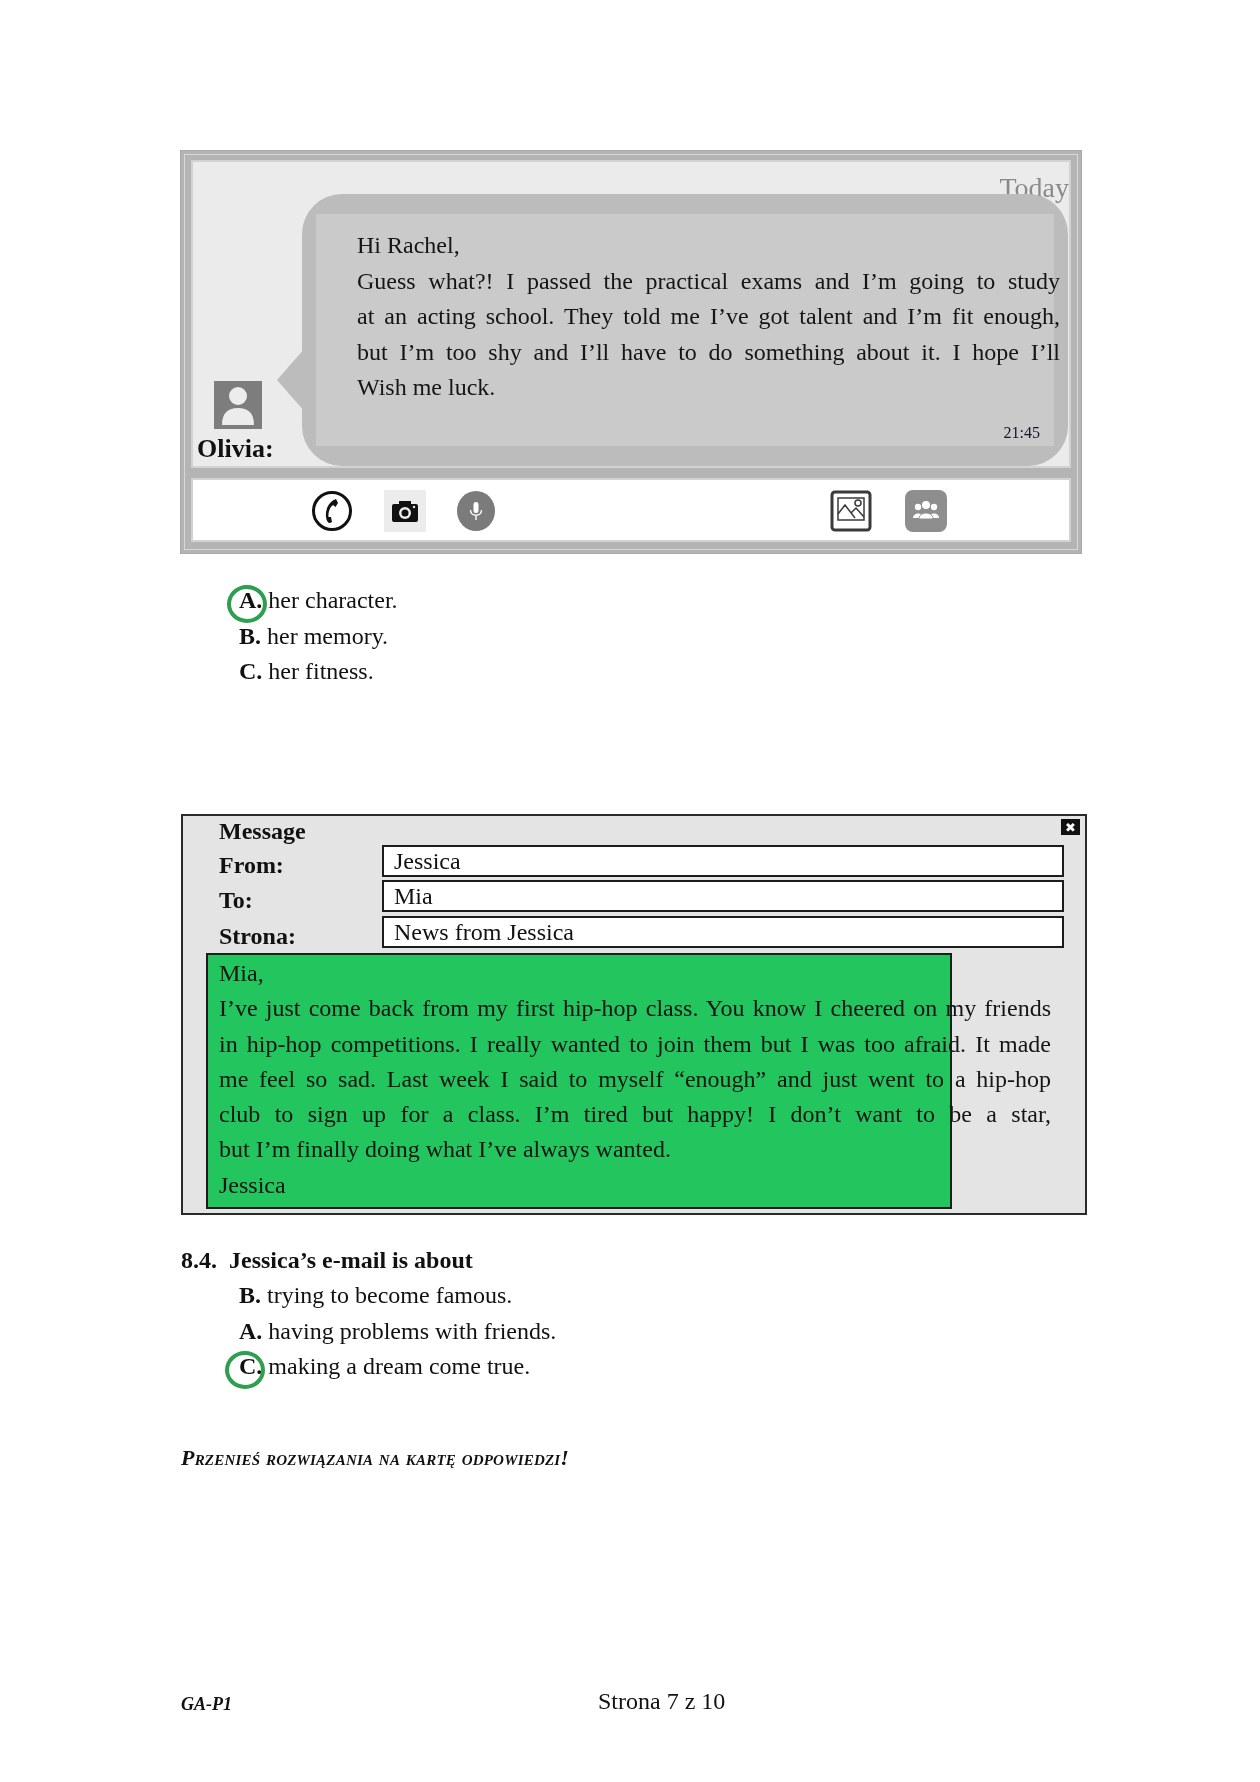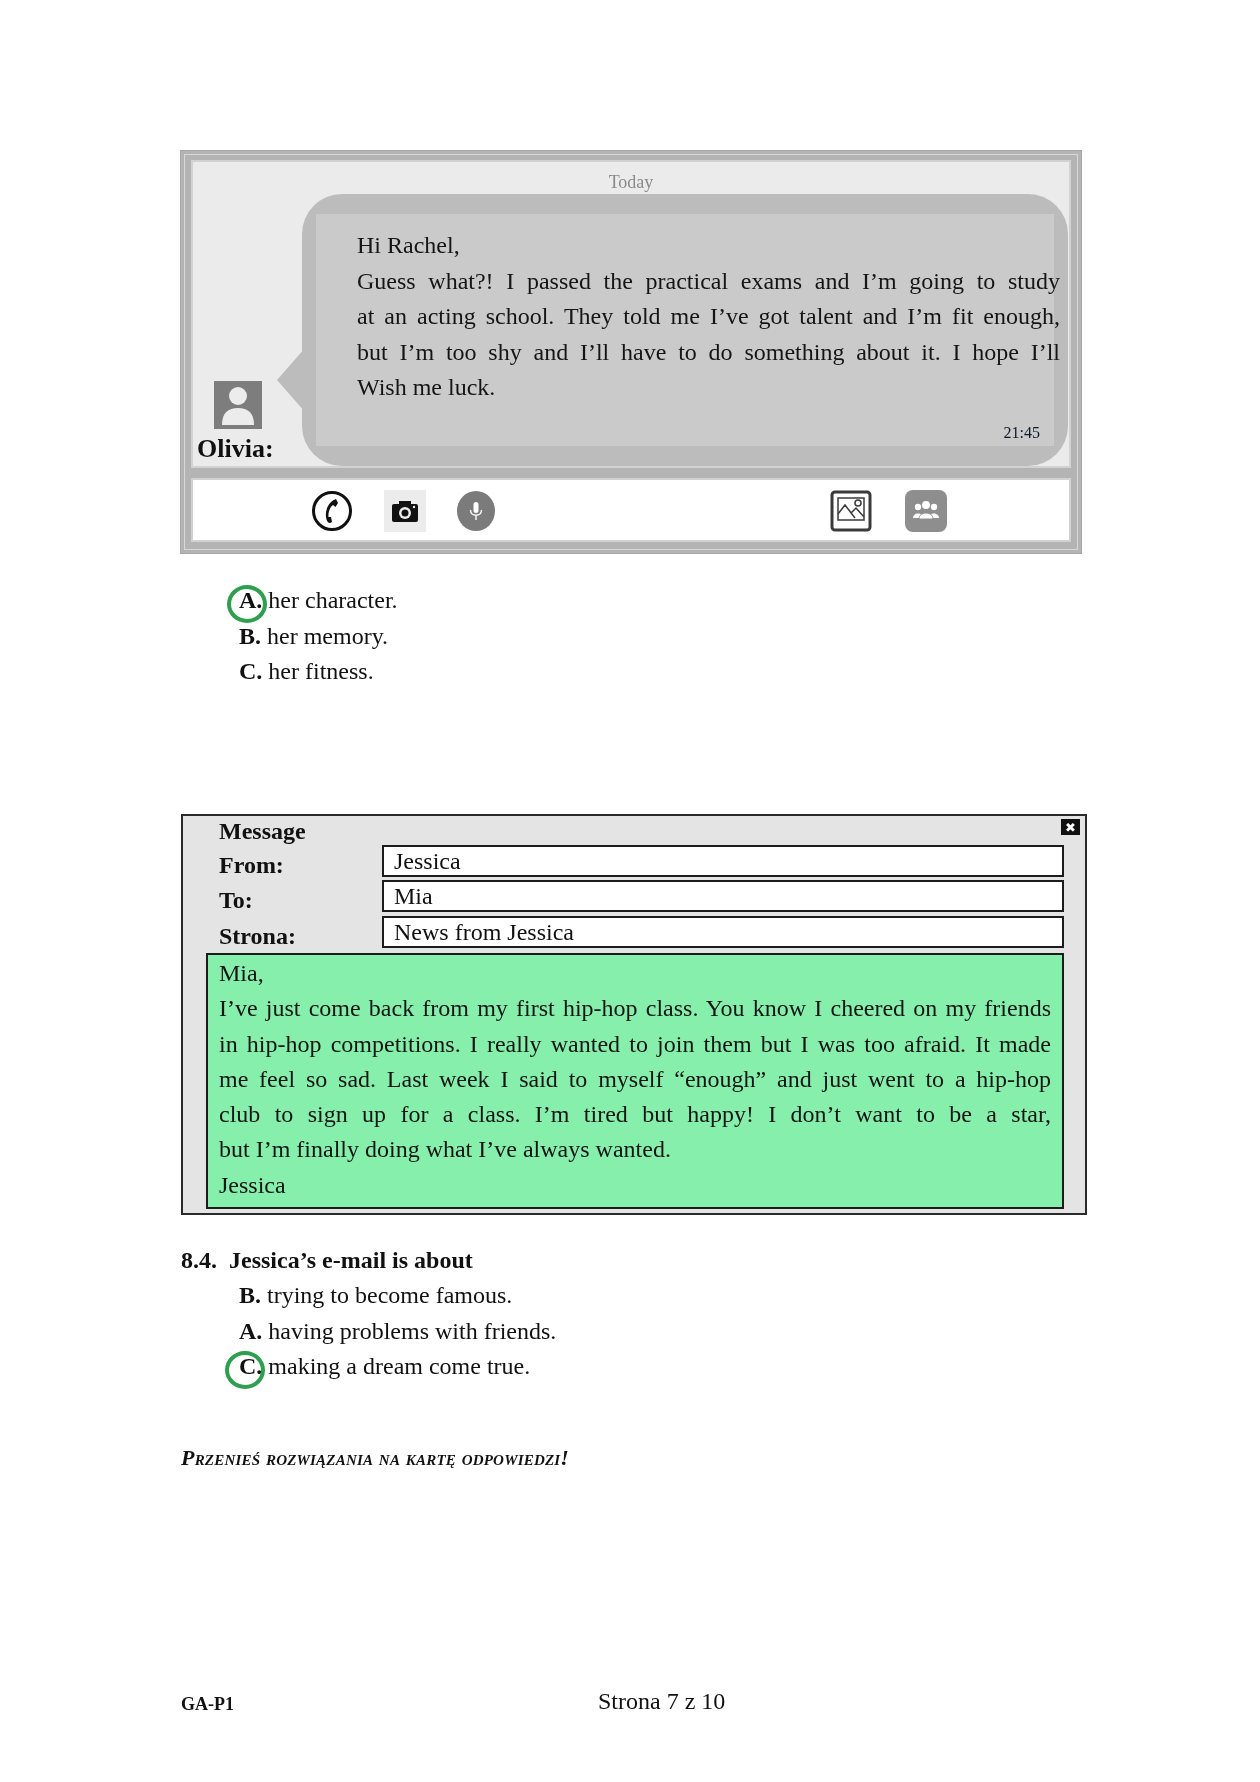--- a/index.html
+++ b/index.html
@@ -6,22 +6,22 @@
   html, body { width: 1260px; height: 1782px; background: #ffffff; overflow: hidden; }
   body { position: relative; font-family: "Liberation Serif", "DejaVu Serif", serif; color: #111; }
 
   
   .chat-outer { position: absolute; left: 180px; top: 150px; width: 902px; height: 404px;
     background: #b4b4b4; border: 1px solid #a8a8a8; }
   .chat-outer::before { content: ""; position: absolute; left: 3px; top: 3px; right: 3px; bottom: 3px;
     border: 1px solid #d8d8d8; pointer-events: none; }
   .chat-panel { position: absolute; left: 10px; top: 9px; width: 880px; height: 308px;
     background: #ebebeb; border: 2px solid #d2d2d2; }
-  .chat-date { position: absolute; left: 0; right: 0; top: 10px; text-align: center;
-    font-size: 18px; color: #8a8a8a; }
+  .chat-date { position: absolute; left: 0; right: 0; top: 10px; text-align: right;
+    font-size: 28px; color: #8a8a8a; }
   .bubble { position: absolute; left: 109px; top: 32px; width: 766px; height: 272px;
     background: #bcbcbc; border-radius: 40px; }
   .bubble-tail { position: absolute; left: 84px; top: 186px; width: 0; height: 0;
     border-top: 32px solid transparent; border-bottom: 32px solid transparent;
     border-right: 28px solid #bcbcbc; }
   .bubble-inner { position: absolute; left: 14px; top: 20px; right: 14px; bottom: 20px;
     background: #cacaca; }
   .bubble-text { position: absolute; left: 26px; top: 14px; width: 718px;
     font-size: 24px; line-height: 35.5px; text-align: justify; color: #151515; }
   .bubble-text .line { display: block; text-align: justify; text-align-last: justify; margin-left: 15px; }
@@ -49,31 +49,31 @@
   
   .msg-outer { position: absolute; left: 181px; top: 814px; width: 906px; height: 401px;
     background: #e4e4e4; border: 2px solid #2a2a2a; }
   .msg-title { position: absolute; left: 36px; top: 2px; font-size: 24px; font-weight: bold; }
   .msg-close { position: absolute; left: 878px; top: 3px; width: 19px; height: 16px;
     background: #111; color: #fff; font-family: "DejaVu Sans", sans-serif; font-size: 13px;
     font-weight: bold; line-height: 16px; text-align: center; border: 1px solid #111; }
   .msg-label { position: absolute; left: 36px; font-size: 24px; font-weight: bold; }
   .msg-field { position: absolute; left: 199px; width: 682px; height: 32px; background: #fff;
     border: 2px solid #1c1c1c; font-size: 24px; line-height: 28px; padding-left: 10px; }
-  .msg-body { position: absolute; left: 23px; top: 137px; width: 858px; height: 256px;
-    background: #86efac; border: 2px solid #1c1c1c; text-decoration: underline; }
+  .msg-body { position: absolute; left: 23px; top: 137px; width: 746px; height: 256px;
+    background: #22c55e; border: 2px solid #1c1c1c; text-decoration: underline; }
   .msg-body-text { position: absolute; left: 11px; top: 1px; width: 832px;
     font-size: 24px; line-height: 35.3px; color: #151515; }
   .msg-body-text .line { display: block; }
   .msg-body-text .j { text-align: justify; text-align-last: justify; }
 
   
   .instruction { position: absolute; left: 181px; top: 1445px; font-size: 22px; font-style: italic;
     font-weight: bold; font-variant: small-caps; letter-spacing: 0.2px; }
-  .footer-code { position: absolute; left: 181px; top: 1694px; font-size: 18px; font-weight: bold; }
+  .footer-code { position: absolute; left: 181px; top: 1694px; font-size: 18px; font-weight: bold; font-style: italic; }
   .footer-page { position: absolute; left: 598px; top: 1688px; font-size: 24px; }
 </style>
 </head>
 <body>
 
 <div class="chat-outer">
   <div class="chat-panel">
     <div class="chat-date">Today</div>
 
     <div class="bubble-tail"></div>

